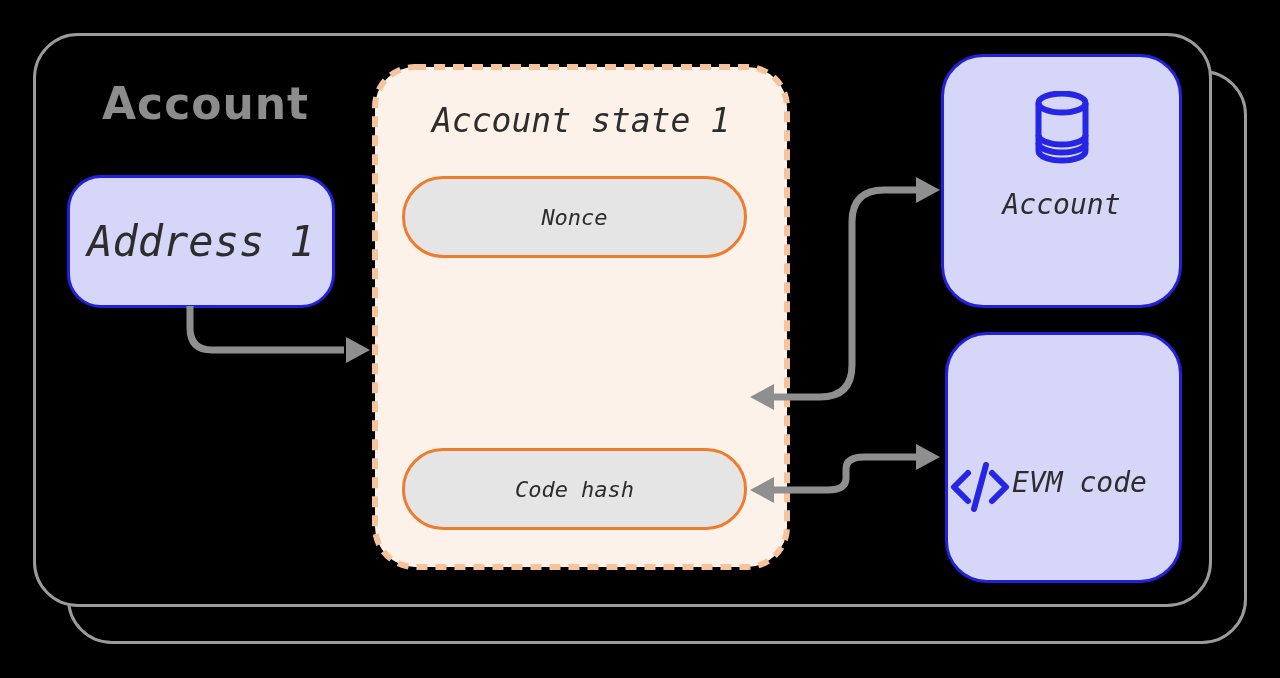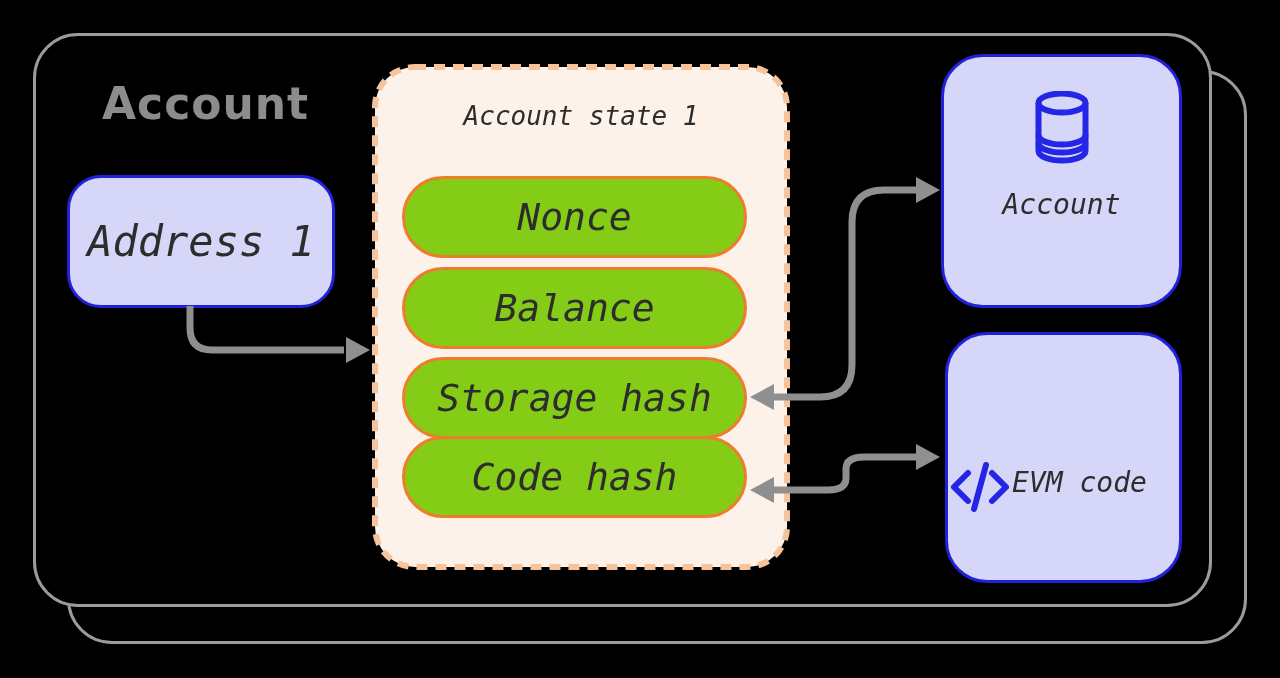--- a/index.html
+++ b/index.html
@@ -30,32 +30,32 @@
   #storage-node .node-icon{margin-top:34px;}
   #evm-node .node-icon{margin-top:58px;}
   #storage-node .node-label{margin-top:16px;text-align:center;}
   #evm-node .node-label{margin-top:50px;text-align:center;}
   #state-box{
     position:absolute;left:375px;top:67px;width:412px;height:500px;z-index:2;
     background:#FDF2E9;border-radius:40px;
   }
   #state-title{
     position:absolute;left:375px;top:101px;width:412px;z-index:3;
-    text-align:center;font-style:italic;font-size:26px;color:#2D2D2D;
+    text-align:center;font-style:italic;font-size:33px;color:#2D2D2D;
   }
   .state-pill{
     position:absolute;left:402px;width:345px;height:82px;z-index:3;box-sizing:border-box;
-    background:#84cc16;border:3px solid #ED7D2D;border-radius:41px;
+    background:#e5e5e5;border:3px solid #ED7D2D;border-radius:41px;
     display:flex;align-items:center;justify-content:center;
-    font-style:italic;font-size:38px;color:#2D2D2D;
+    font-style:italic;font-size:22px;color:#2D2D2D;
   }
   #pill-nonce{top:176px;}
   #pill-balance{top:267px;}
   #pill-storage-hash{top:357px;}
-  #pill-code-hash{top:436px;}
+  #pill-code-hash{top:448px;}
   #overlay{position:absolute;left:0;top:0;width:1280px;height:678px;z-index:10;pointer-events:none;}
 </style>
 </head>
 <body>
 
 <div id="canvas">
 
   <div id="shadow-rect" class="card-outline"></div>
   <div id="main-rect" class="card-outline"></div>
 
@@ -63,26 +63,20 @@
 
   <div id="address-node" class="lavender-node">
     <span>Address 1</span>
   </div>
 
   <div id="state-box"></div>
   <div id="state-title">Account state 1</div>
 
   <div id="pill-nonce" class="state-pill">
     <span>Nonce</span>
-  </div>
-  <div id="pill-balance" class="state-pill">
-    <span>Balance</span>
-  </div>
-  <div id="pill-storage-hash" class="state-pill">
-    <span>Storage hash</span>
   </div>
   <div id="pill-code-hash" class="state-pill">
     <span>Code hash</span>
   </div>
 
   <div id="storage-node" class="lavender-node">
     <svg class="node-icon" width="60" height="76" viewBox="0 0 60 76">
       <g fill="none" stroke="#2525E5" stroke-width="6">
         <ellipse cx="30" cy="12" rx="23.5" ry="9.5"></ellipse>
         <path d="M6.5,12 V60 M53.5,12 V60"></path>

